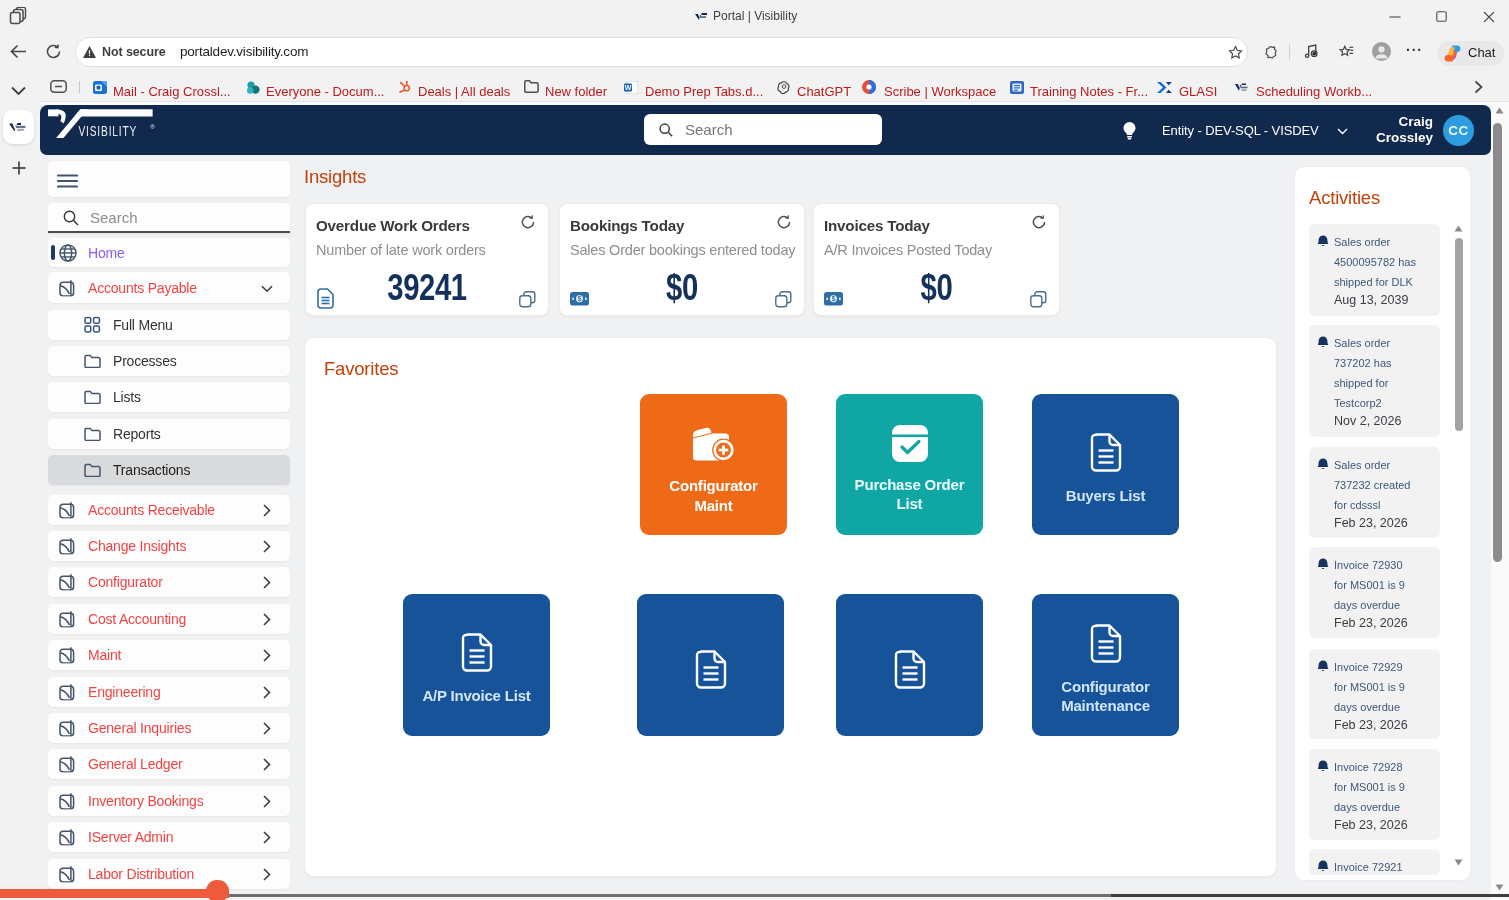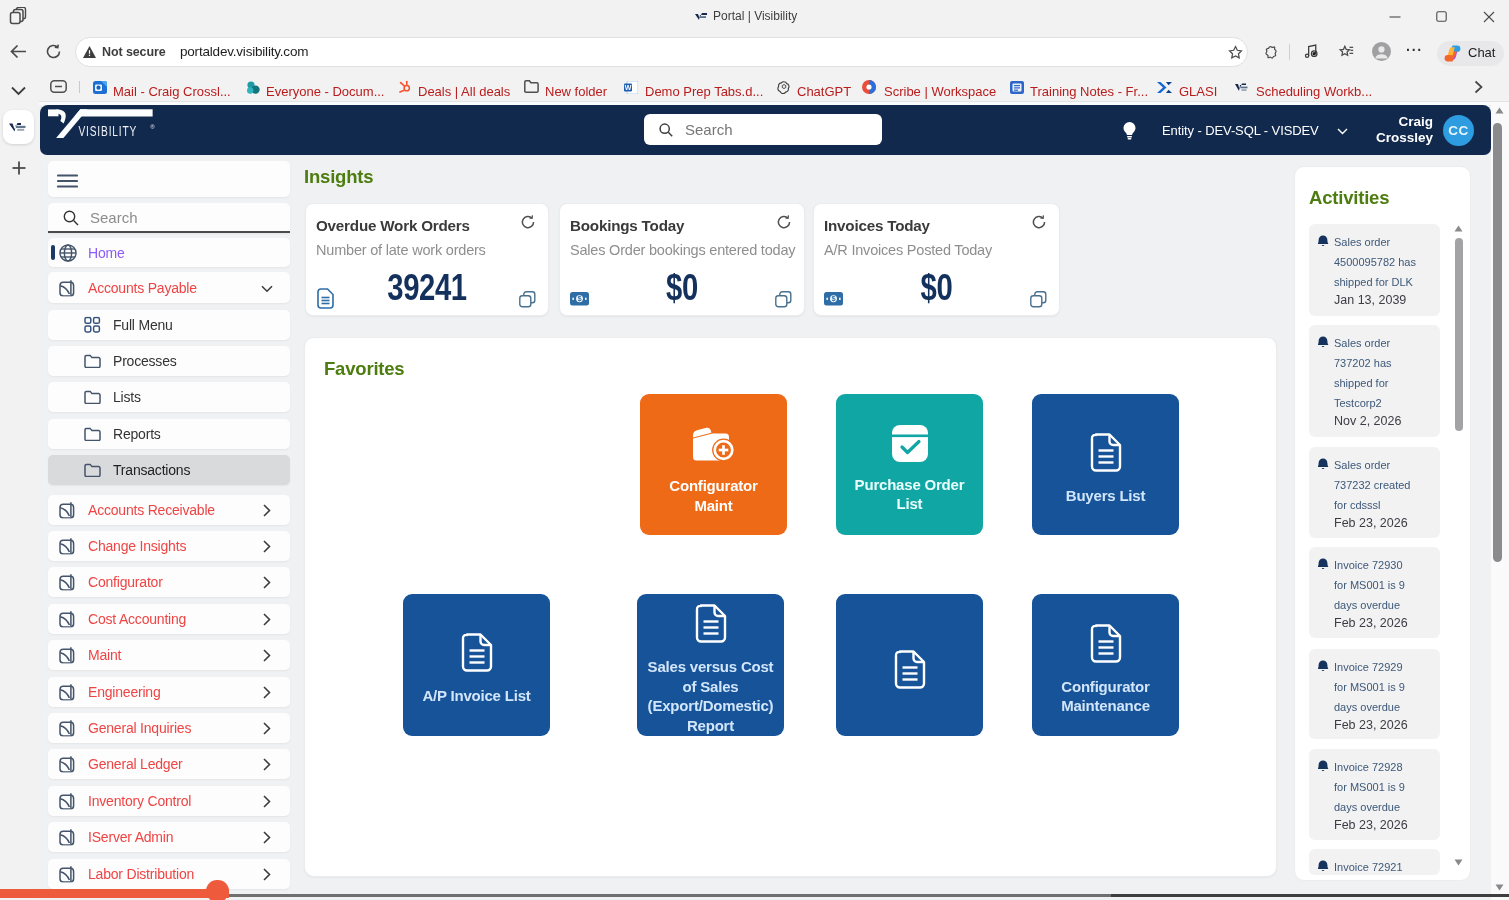--- a/index.html
+++ b/index.html
@@ -31,21 +31,21 @@
 .tile{position:absolute;width:147px;border-radius:9px;display:flex;flex-direction:column;align-items:center;justify-content:center;padding-top:9px}
 .tile .tx{font-size:15px;font-weight:bold;text-align:center;line-height:19.5px;margin-top:13px;letter-spacing:-.2px}
 .t-blue{background:#175398}.t-blue .tx{color:#d2e6fb}
 .t-orange{background:#ee6a16}.t-orange .tx{color:#fff}
 .t-teal{background:#10a6a4}.t-teal .tx{color:#eafffe}
 
 .acard{position:absolute;left:14px;width:131px;background:#f2f2f3;border-radius:6px}
 .acard .at{position:absolute;left:25px;top:8px;font-size:11px;line-height:20px;color:#3d5878;white-space:nowrap}
 .acard .ad{position:absolute;left:25px;font-size:12.5px;color:#3c3c44;white-space:nowrap}
 .acard svg{position:absolute;left:9px;top:11px}
-h1{font-size:18.5px;font-weight:bold;color:#4d7c0f;letter-spacing:-.2px}
+h1{font-size:18.5px;font-weight:normal;color:#c2410c;letter-spacing:-.2px}
 </style></head><body>
 
 <div id="titlebar">
   <svg class="abs" style="left:9px;top:7px" width="20" height="20" viewBox="0 0 20 20" fill="none" stroke="#4a4a4a" stroke-width="1.5">
     <rect x="1.5" y="5.5" width="9.5" height="11" rx="2"></rect>
     <path d="M4.5 5.5 v-1 a2 2 0 0 1 2-2 h5.5 a2 2 0 0 1 2 2 v8 a2 2 0 0 1 -2 2 h-1"></path>
     <path d="M7.5 2.5 v-0.2 a2 2 0 0 1 2-2 h5 a2 2 0 0 1 2 2 v7.5 a2 2 0 0 1 -2 2 h-0.5" stroke-width="1.4"></path>
   </svg>
   <svg class="abs" style="left:694px;top:10px" width="14" height="14" viewBox="0 0 14 14">
     <path d="M1,4 L4,4 L5.5,8 L8,3 L13,3 L13,5 L6,5 L5,10 Z" fill="#16294d"></path>
@@ -385,21 +385,21 @@
         </svg>
       <div class="lbl">General Ledger</div>
       <svg class="abs" style="right:19px;top:9px" width="8" height="13" viewBox="0 0 8 13">
           <use href="#gchr"></use>
         </svg>
     </div>
     <div class="srow" style="top:683.7px;height:30px">
       <svg class="mi" width="17" height="17" viewBox="0 0 17 17">
           <use href="#gmod"></use>
         </svg>
-      <div class="lbl">Inventory Control</div>
+      <div class="lbl">Inventory Bookings</div>
       <svg class="abs" style="right:19px;top:9px" width="8" height="13" viewBox="0 0 8 13">
           <use href="#gchr"></use>
         </svg>
     </div>
     <div class="srow" style="top:720.1px;height:30px">
       <svg class="mi" width="17" height="17" viewBox="0 0 17 17">
           <use href="#gmod"></use>
         </svg>
       <div class="lbl">IServer Admin</div>
       <svg class="abs" style="right:19px;top:9px" width="8" height="13" viewBox="0 0 8 13">
@@ -519,21 +519,20 @@
     <div class="tile t-blue" style="left:364px;top:492px;height:142px">
       <svg width="34" height="40" viewBox="0 0 34 40">
           <use href="#tdoc"></use>
         </svg>
       <div class="tx">A/P Invoice List</div>
     </div>
     <div class="tile t-blue" style="left:598px;top:492px;height:142px">
       <svg width="34" height="40" viewBox="0 0 34 40">
           <use href="#tdoc"></use>
         </svg>
-      <div class="tx">Sales versus Cost<br>of Sales<br>(Export/Domestic)<br>Report</div>
     </div>
     <div class="tile t-blue" style="left:797px;top:492px;height:142px">
       <svg width="34" height="40" viewBox="0 0 34 40">
           <use href="#tdoc"></use>
         </svg>
     </div>
     <div class="tile t-blue" style="left:993px;top:492px;height:142px">
       <svg width="34" height="40" viewBox="0 0 34 40">
           <use href="#tdoc"></use>
         </svg>
@@ -548,21 +547,21 @@
             <path d="M5 0.5 a4.4 4.4 0 0 1 4.4 4.4 c0 2.2.5 3.4 1.1 4.2 h-11 c.6-.8 1.1-2 1.1-4.2 A4.4 4.4 0 0 1 5 .5z" fill="#15335c"></path>
             <path d="M3.6 10 a1.5 1.5 0 0 0 2.8 0 z" fill="#15335c"></path>
           </g>
     </defs>
       </svg>
     <div class="acard" style="top:57px;height:92px">
       <svg width="11" height="12" viewBox="0 0 11 12">
           <use href="#gbell"></use>
         </svg>
       <div class="at">Sales order<br>4500095782 has<br>shipped for DLK</div>
-      <div class="ad" style="top:69px">Jan 13, 2039</div>
+      <div class="ad" style="top:69px">Aug 13, 2039</div>
     </div>
     <div class="acard" style="top:158px;height:112px">
       <svg width="11" height="12" viewBox="0 0 11 12">
           <use href="#gbell"></use>
         </svg>
       <div class="at">Sales order<br>737202 has<br>shipped for<br>Testcorp2</div>
       <div class="ad" style="top:89px">Nov 2, 2026</div>
     </div>
     <div class="acard" style="top:280px;height:91px">
       <svg width="11" height="12" viewBox="0 0 11 12">

